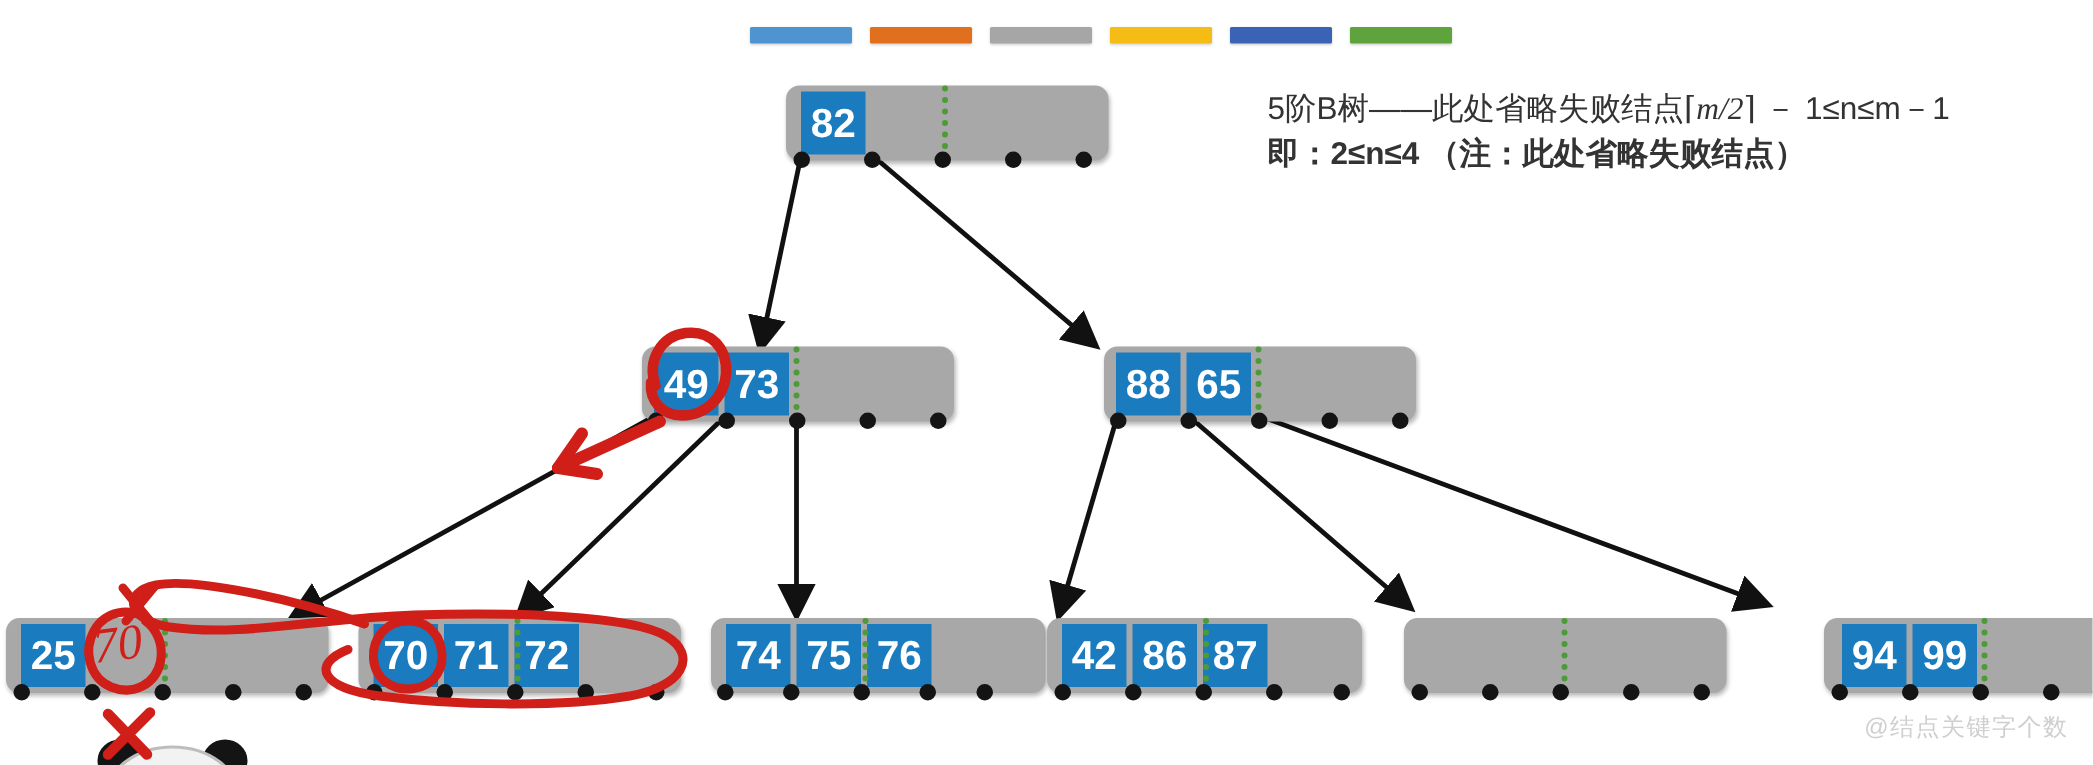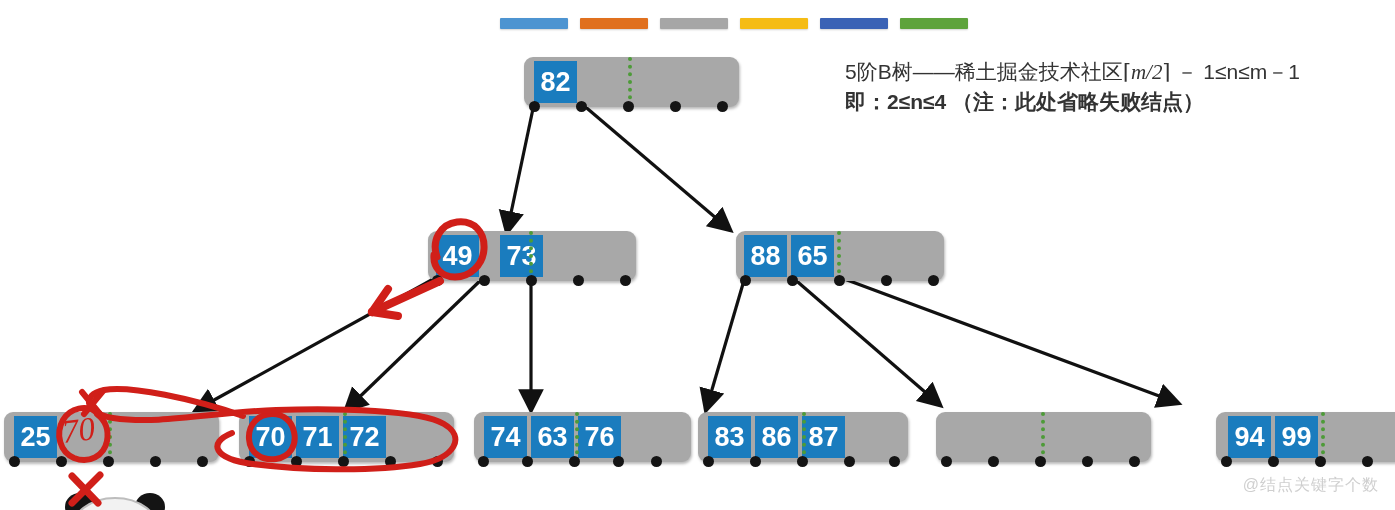--- a/index.html
+++ b/index.html
@@ -121,21 +121,21 @@
   <div class="palette">
     <div class="swatch" style="background:#4d94d1"></div>
     <div class="swatch" style="background:#e0701e"></div>
     <div class="swatch" style="background:#a6a6a6"></div>
     <div class="swatch" style="background:#f5bc15"></div>
     <div class="swatch" style="background:#3a62b5"></div>
     <div class="swatch" style="background:#5ea33c"></div>
   </div>
 
   <div class="note">
-    <div class="note-line-1"><span>5阶B树——稀土掘金技术社区</span><span class="ser">⌈</span><span class="ital">m</span><span class="ital">/2</span><span class="ser">⌉</span><span> － 1≤n≤m－1</span></div>
+    <div class="note-line-1"><span>5阶B树——此处省略失败结点</span><span class="ser">⌈</span><span class="ital">m</span><span class="ital">/2</span><span class="ser">⌉</span><span> － 1≤n≤m－1</span></div>
     <div class="note-line-2">即：2≤n≤4 （注：此处省略失败结点）</div>
   </div>
 
   <svg width="1395" height="510" style="position:absolute;left:0;top:0;pointer-events:none">
     <defs>
       <marker id="ah" markerWidth="9" markerHeight="9" refX="6.5" refY="4" orient="auto">
         <path d="M0,0 L8,4 L0,8 z" fill="#111111"></path>
       </marker>
     </defs>
 
@@ -163,21 +163,21 @@
     <div class="divider" style="left:104px; top:0px; height:50px;"></div>
     <div class="ptr" style="left:5px;  top:44px;"></div>
     <div class="ptr" style="left:52px; top:44px;"></div>
     <div class="ptr" style="left:99px; top:44px;"></div>
     <div class="ptr" style="left:146px;top:44px;"></div>
     <div class="ptr" style="left:193px;top:44px;"></div>
   </div>
 
   <div class="node" style="left:428px; top:231px; width:208px; height:50px;">
     <div class="keys" style="left:8px; top:4px;">
-      <div class="key" style="width:43px;height:42px;margin-right:21px;">49</div>
+      <div class="key" style="width:43px;height:42px;margin-right:4px;">49</div>
       <div class="key" style="width:43px;height:42px;">73</div>
     </div>
     <div class="divider" style="left:101px; top:0px; height:50px;"></div>
     <div class="ptr" style="left:4px;  top:44px;"></div>
     <div class="ptr" style="left:51px; top:44px;"></div>
     <div class="ptr" style="left:98px; top:44px;"></div>
     <div class="ptr" style="left:145px;top:44px;"></div>
     <div class="ptr" style="left:192px;top:44px;"></div>
   </div>
 
@@ -213,37 +213,37 @@
       <div class="key" style="width:43px;height:42px;">72</div>
     </div>
     <div class="divider" style="left:104px; top:0px; height:50px;"></div>
     <div class="ptr" style="left:5px;  top:44px;"></div>
     <div class="ptr" style="left:52px; top:44px;"></div>
     <div class="ptr" style="left:99px; top:44px;"></div>
     <div class="ptr" style="left:146px;top:44px;"></div>
     <div class="ptr" style="left:193px;top:44px;"></div>
   </div>
 
-  <div class="node" style="left:474px; top:412px; width:217px; height:50px;">
+  <div class="node" style="left:474px; top:412px; width:195px; height:50px;padding-left:28px;">
     <div class="keys" style="left:10px; top:4px;">
       <div class="key" style="width:43px;height:42px;margin-right:4px;">74</div>
-      <div class="key" style="width:43px;height:42px;margin-right:4px;">63</div>
+      <div class="key" style="width:43px;height:42px;margin-right:4px;">75</div>
       <div class="key" style="width:43px;height:42px;">76</div>
     </div>
     <div class="divider" style="left:101px; top:0px; height:50px;"></div>
     <div class="ptr" style="left:4px;  top:44px;"></div>
     <div class="ptr" style="left:48px; top:44px;"></div>
     <div class="ptr" style="left:95px; top:44px;"></div>
     <div class="ptr" style="left:139px;top:44px;"></div>
     <div class="ptr" style="left:177px;top:44px;"></div>
   </div>
 
   <div class="node" style="left:698px; top:412px; width:210px; height:50px;">
     <div class="keys" style="left:10px; top:4px;">
-      <div class="key" style="width:43px;height:42px;margin-right:4px;">83</div>
+      <div class="key" style="width:43px;height:42px;margin-right:4px;">42</div>
       <div class="key" style="width:43px;height:42px;margin-right:4px;">86</div>
       <div class="key" style="width:43px;height:42px;">87</div>
     </div>
     <div class="divider" style="left:104px; top:0px; height:50px;"></div>
     <div class="ptr" style="left:5px;  top:44px;"></div>
     <div class="ptr" style="left:52px; top:44px;"></div>
     <div class="ptr" style="left:99px; top:44px;"></div>
     <div class="ptr" style="left:146px;top:44px;"></div>
     <div class="ptr" style="left:191px;top:44px;"></div>
   </div>

